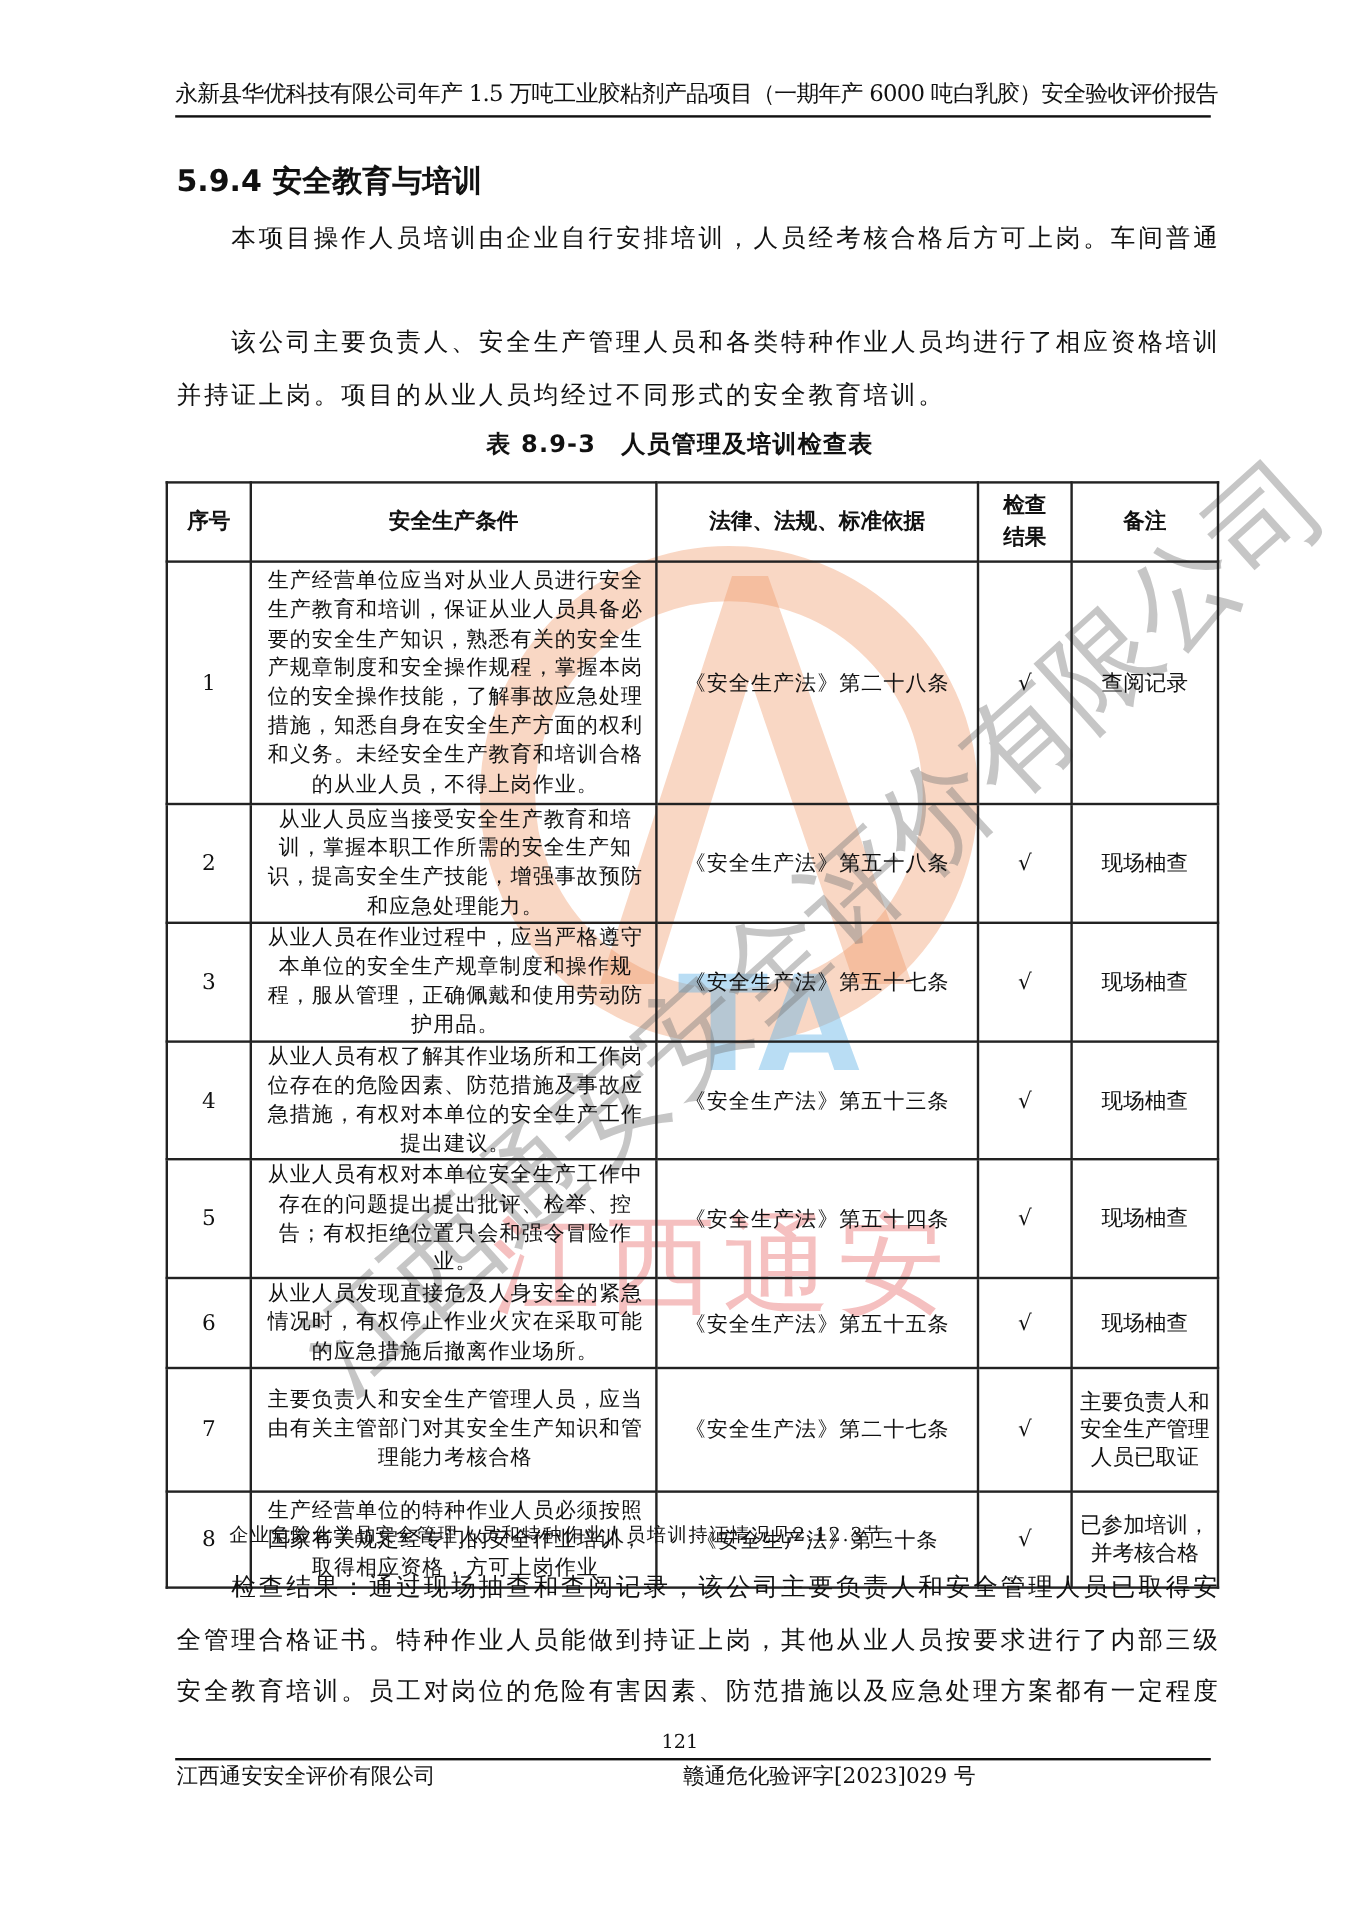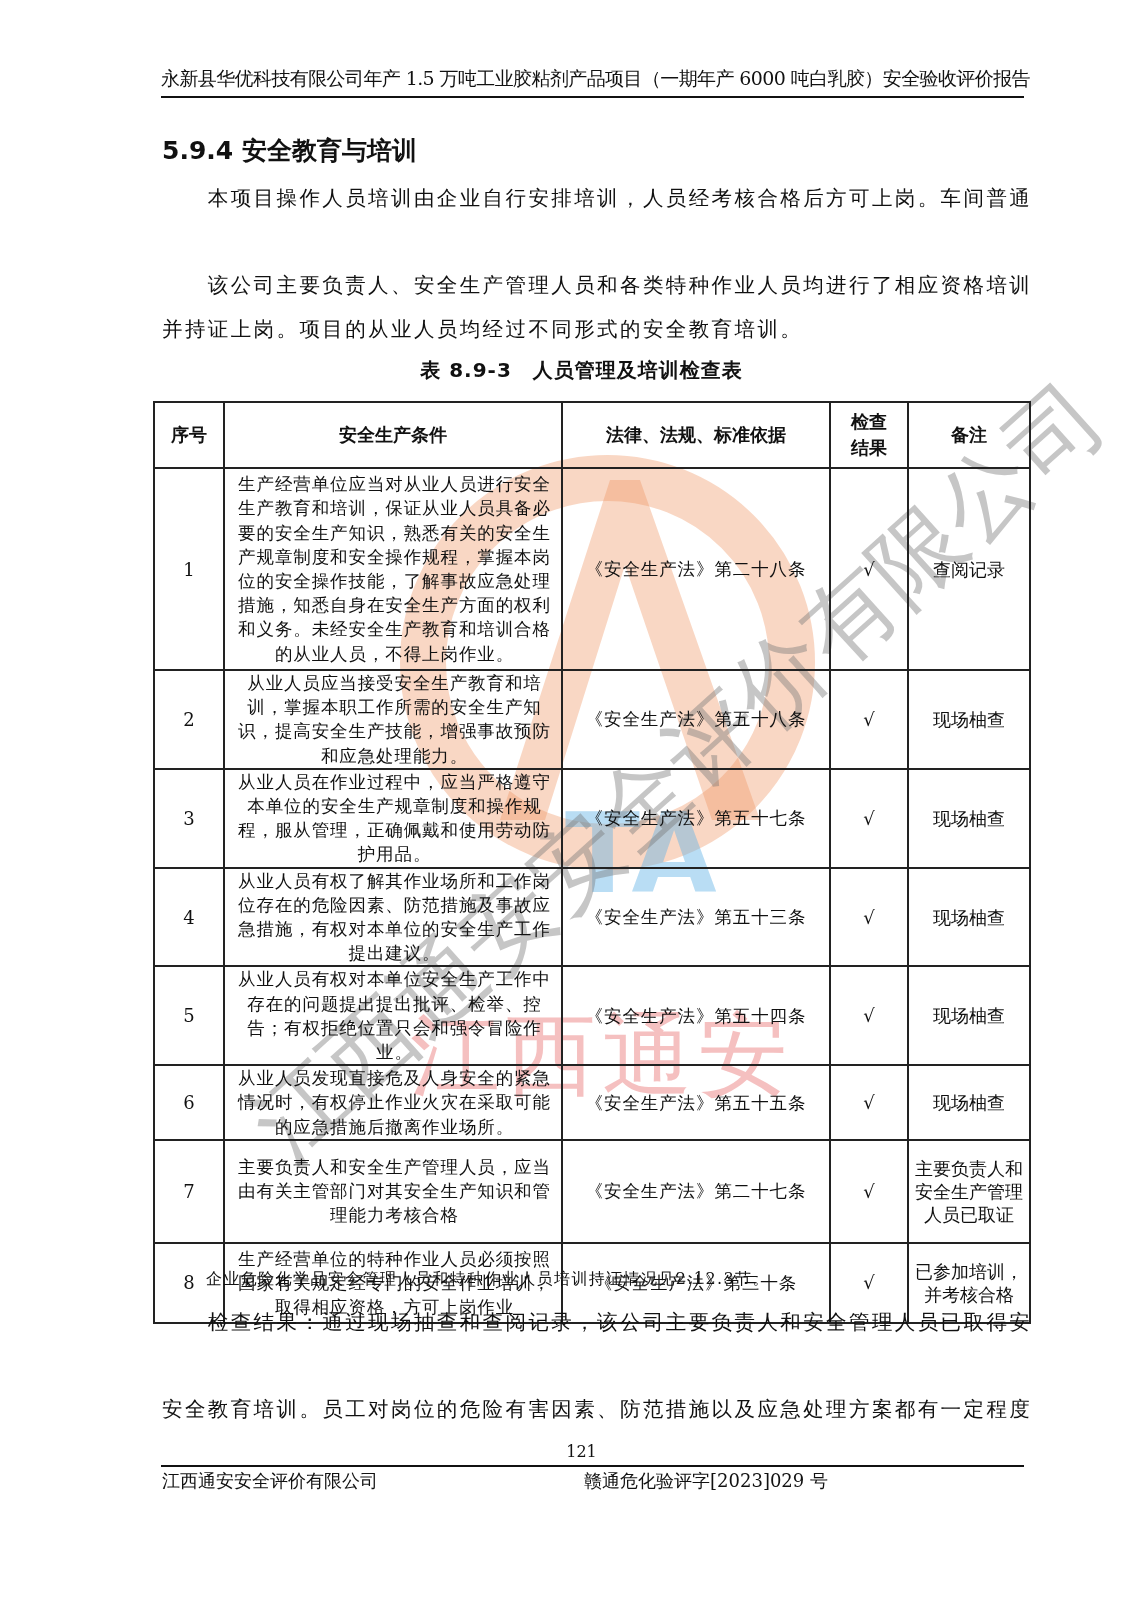--- a/index.html
+++ b/index.html
@@ -28,21 +28,21 @@
   .wm-circle { left: 400px; top: 455px; width: 415px; height: 415px; border-radius: 50%;
                border: 46px solid rgba(240, 150, 100, 0.38); box-sizing: border-box; }
   .wm-a { left: 450px; top: 470px; width: 320px; height: 360px; }
   .wm-text-red { left: 410px; top: 1010px; font-size: 90px; line-height: 90px; color: rgba(230, 90, 90, 0.38);
                  font-family: "DejaVu Sans", "Liberation Sans", sans-serif; letter-spacing: 6px; }
   .wm-text-gray { left: 140px; top: 760px; font-size: 92px; line-height: 92px; color: rgba(120, 120, 120, 0.42);
                   font-family: "DejaVu Sans", "Liberation Sans", sans-serif; white-space: nowrap;
                   transform: rotate(-42deg); transform-origin: 50% 50%; width: 1000px; }
   .wm-letters { left: 565px; top: 790px; font-size: 110px; color: rgba(100, 180, 230, 0.45);
                 font-family: "DejaVu Sans", "Liberation Sans", sans-serif; font-weight: bold; }
-  .content-layer { position: absolute; left: 16px; top: 0; width: 936px; height: 1600px; border-radius: 12px; }
+  .content-layer { position: absolute; left: 1px; top: 0; width: 936px; height: 1600px; border-radius: 12px; }
 </style>
 </head>
 <body>
 
 <div class="watermark wm-circle"></div>
 <svg class="watermark wm-a" viewBox="0 0 320 360">
   <polygon points="160,10 190,10 310,350 262,350 175,95 95,350 50,350" fill="rgba(240,150,100,0.38)"></polygon>
 </svg>
 <div class="watermark wm-letters">TA</div>
 <div class="watermark wm-text-red">江西通安</div>
@@ -132,19 +132,20 @@
         <td class="cond">生产经营单位的特种作业人员必须按照国家有关规定经专门的安全作业培训，取得相应资格，方可上岗作业</td>
         <td class="basis">《安全生产法》第三十条</td>
         <td>√</td>
         <td class="remark">已参加培训，并考核合格</td>
       </tr>
     </tbody>
   </table>
 
   <div class="after-table">企业危险化学品安全管理人员和特种作业人员培训持证情况见2.12.3节。</div>
   <div class="para" style="top:1308px;">　　检查结果：通过现场抽查和查阅记录，该公司主要负责人和安全管理人员已取得安</div>
+  <div class="para" style="top:1352px;">全管理合格证书。特种作业人员能做到持证上岗，其他从业人员按要求进行了内部三级</div>
   <div class="para" style="top:1395px;">安全教育培训。员工对岗位的危险有害因素、防范措施以及应急处理方案都有一定程度</div>
 
   <div class="page-number">121</div>
   <div class="footer-rule"></div>
   <div class="footer-left">江西通安安全评价有限公司</div>
   <div class="footer-right">赣通危化验评字[2023]029 号</div>
 </div>
 
 </body></html>

